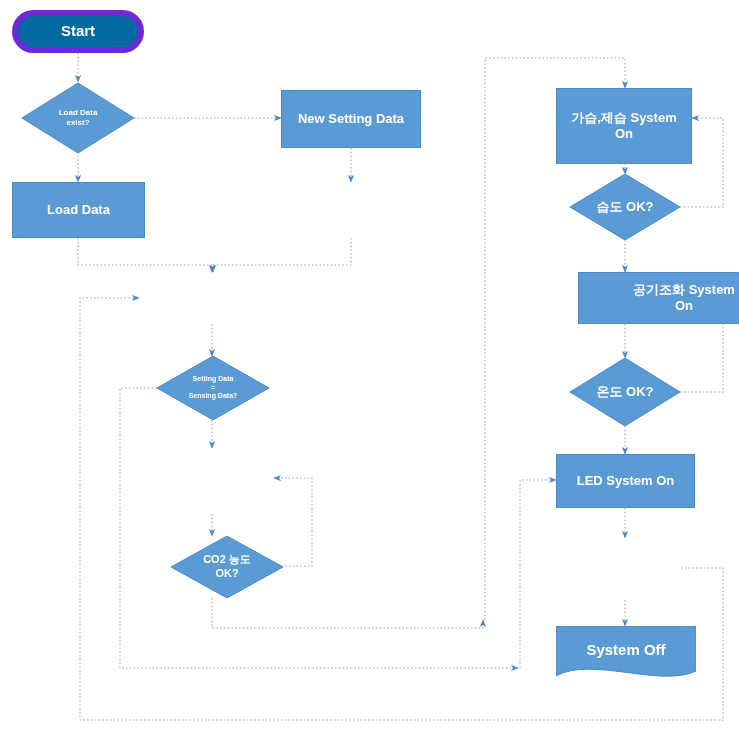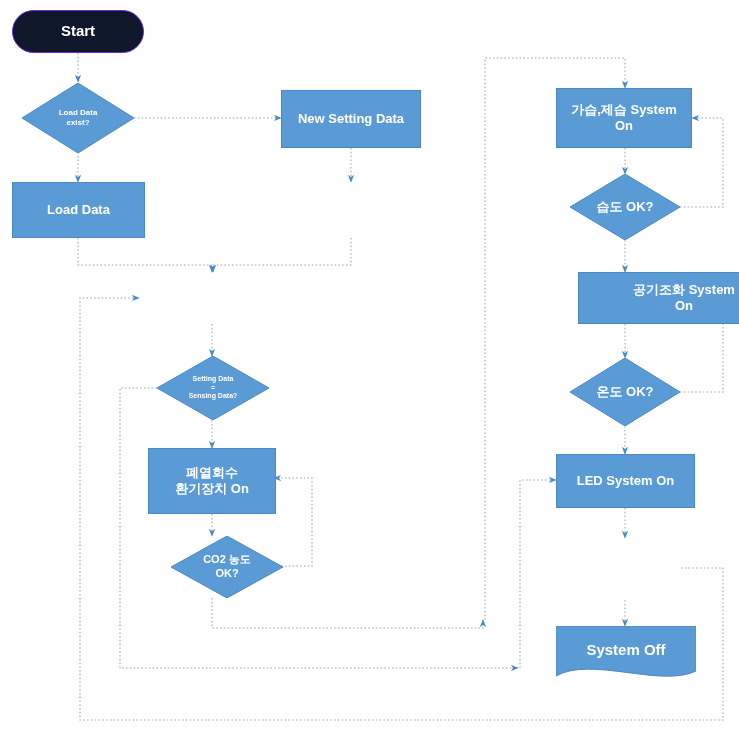--- a/index.html
+++ b/index.html
@@ -1,21 +1,21 @@
 <!DOCTYPE html>
 <html><head>
 <meta charset="utf-8">
 <style>
   html,body{margin:0;padding:0;background:#ffffff;}
   body{font-family:"Liberation Sans","DejaVu Sans",sans-serif;}
   #canvas{position:relative;width:739px;height:729px;background:#ffffff;overflow:hidden;}
   svg#wires{position:absolute;left:0;top:0;width:739px;height:729px;}
   .node{position:absolute;box-sizing:border-box;display:flex;align-items:center;justify-content:center;text-align:center;color:#ffffff;font-weight:bold;line-height:1.25;}
   .rect{background:#5B9BD5;border:1px solid #4A8AC4;}
-  .term{background:#0f172a;border:1px solid #6d28d9;border-radius:26px;}
+  .term{background:#0369a1;border:6px solid #6d28d9;border-radius:26px;}
   .doc{background:transparent;border:none;}
   .doc .docbody{position:absolute;left:0;top:0;width:100%;height:100%;}
   .doc .lbl{position:relative;z-index:2;width:100%;}
   .dia{background:transparent;border:none;}
   .dia .diabody{position:absolute;left:0;top:0;width:100%;height:100%;}
   .dia .lbl{position:relative;z-index:2;width:100%;padding:0 6px;box-sizing:border-box;}
   .t15{font-size:15px;}
   .t13{font-size:13px;}
   .t11{font-size:11px;}
   .t8{font-size:8px;}
@@ -110,38 +110,32 @@
     <svg class="diabody" viewBox="0 0 112 64" preserveAspectRatio="none">
       <polygon points="56,0 112,32 56,64 0,32" fill="#5B9BD5" stroke="#4A8AC4" stroke-width="1"></polygon>
     </svg>
     <div class="lbl">
       <div>Setting Data</div>
       <div>=</div>
       <div>Sensing Data?</div>
     </div>
   </div>
 
-  <div class="node rect t13" style="left:148px;top:448px;width:128px;height:66px;">
-    <div class="lbl" style="width:100%;">
-      <div>폐열회수</div>
-      <div>환기장치 On</div>
-    </div>
-  </div>
 
   <div class="node dia t11" style="left:171px;top:536px;width:112px;height:62px;">
     <svg class="diabody" viewBox="0 0 112 62" preserveAspectRatio="none">
       <polygon points="56,0 112,31 56,62 0,31" fill="#5B9BD5" stroke="#4A8AC4" stroke-width="1"></polygon>
     </svg>
     <div class="lbl">
       <div>CO2 농도</div>
       <div>OK?</div>
     </div>
   </div>
 
-  <div class="node rect t13" style="left:556px;top:88px;width:136px;height:60px;">
+  <div class="node rect t13" style="left:556px;top:88px;width:136px;height:76px;">
     <div class="lbl" style="width:100%;">
       <div>가습,제습 System</div>
       <div>On</div>
     </div>
   </div>
 
   <div class="node dia t13" style="left:570px;top:174px;width:110px;height:66px;">
     <svg class="diabody" viewBox="0 0 110 66" preserveAspectRatio="none">
       <polygon points="55,0 110,33 55,66 0,33" fill="#5B9BD5" stroke="#4A8AC4" stroke-width="1"></polygon>
     </svg>

